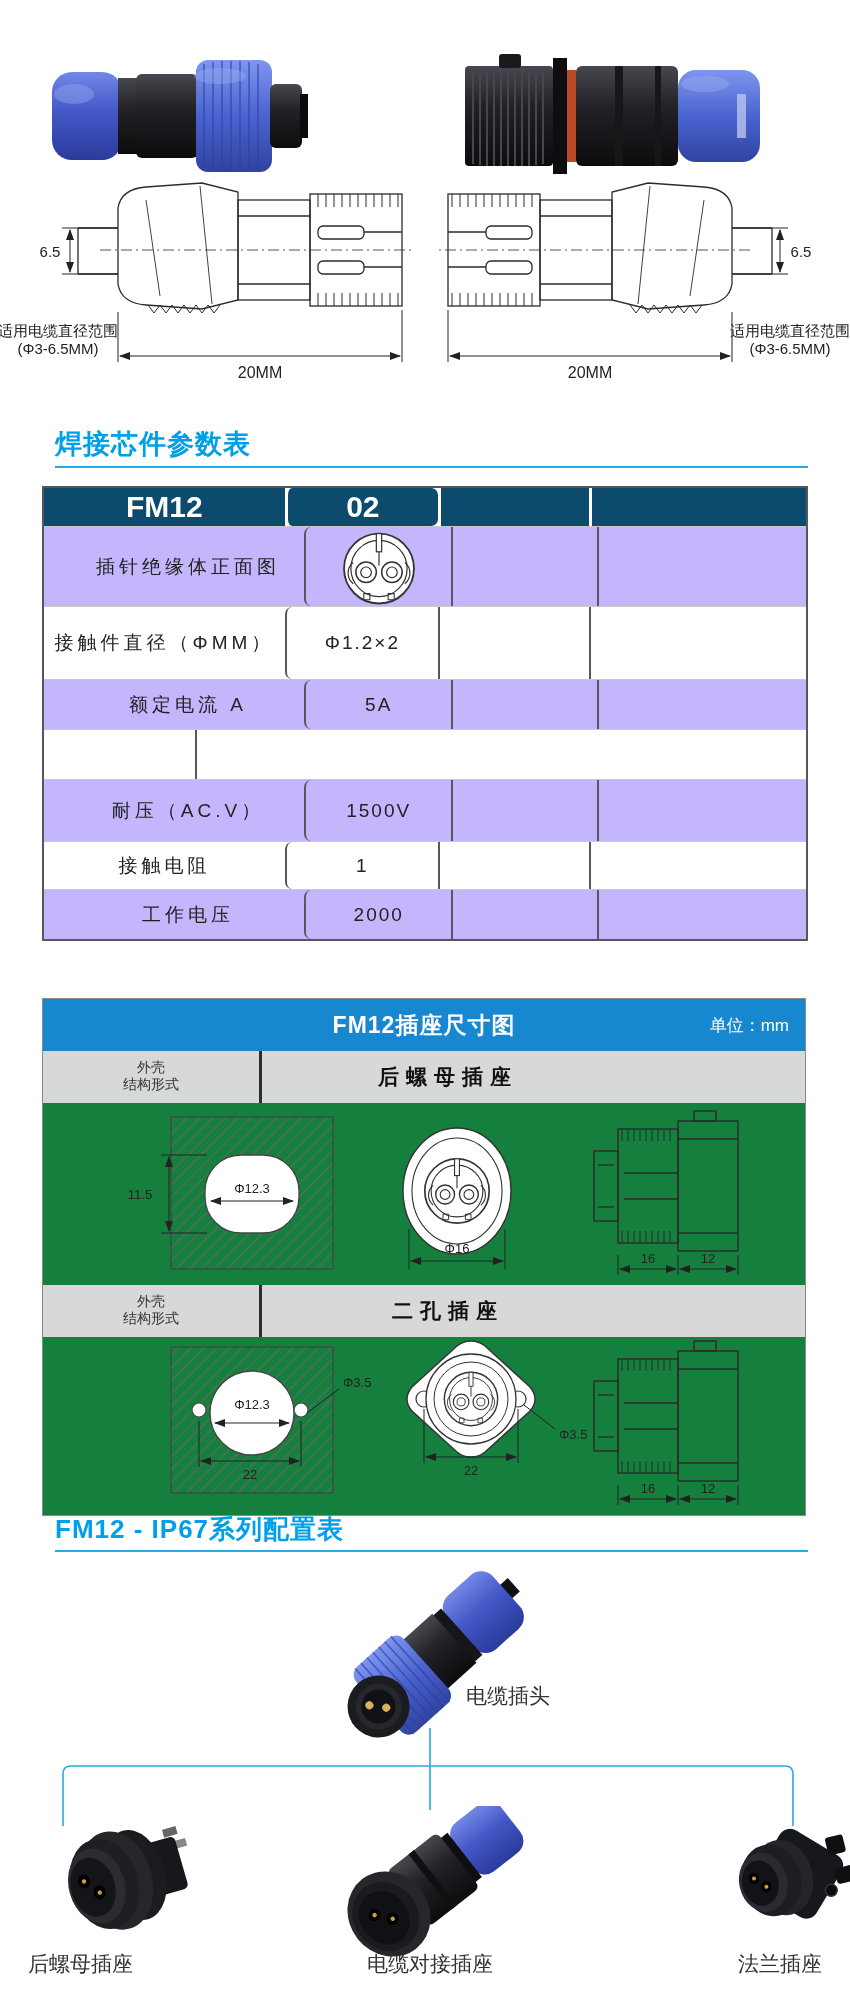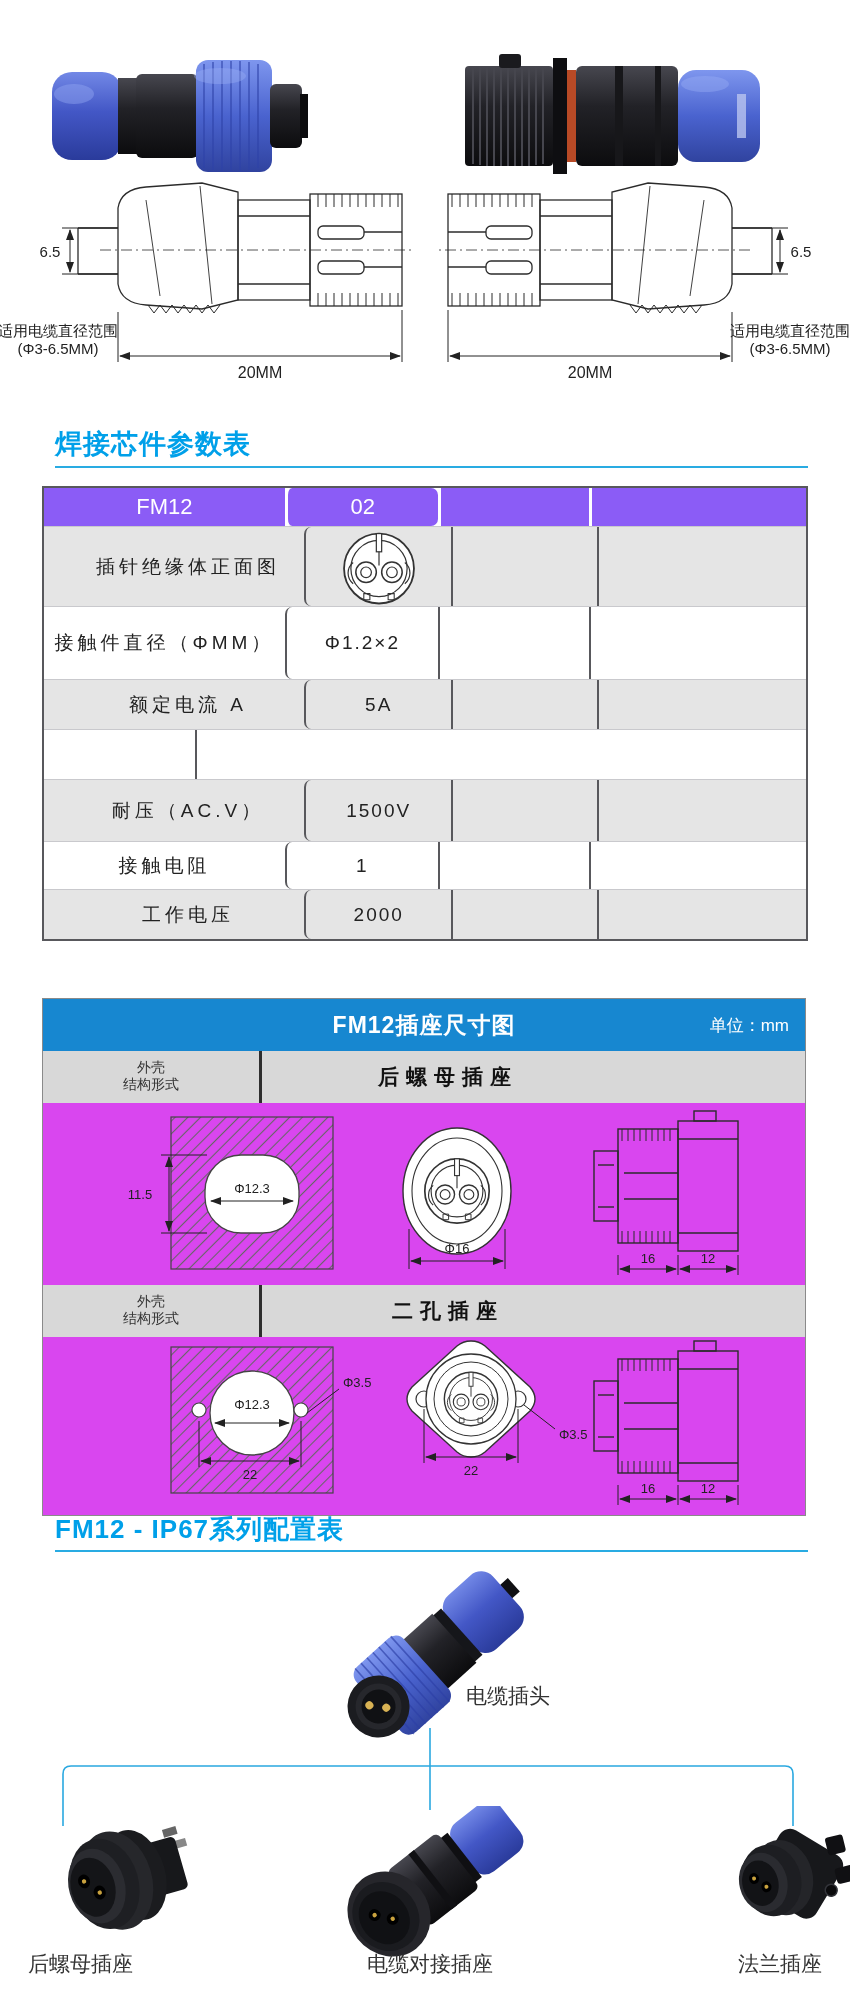--- a/index.html
+++ b/index.html
@@ -8,33 +8,33 @@
   .abs{position:absolute;}
   svg text{font-family:"Liberation Sans","DejaVu Sans",sans-serif;}
 
   
   .sec-heading{font-size:27px;font-weight:bold;color:#00a0e9;letter-spacing:1px;}
   .heading-rule{height:2px;background:#29abe2;}
 
   
   .ptable{left:42px;top:466px;width:766px;border:2px solid #58585c;box-sizing:border-box;}
   .trow{display:flex;width:100%;box-sizing:border-box;}
-  .th{background:#8b5cf6;color:#fff;font-weight:normal;font-size:22px;
+  .th{background:#0c4a6e;color:#fff;font-weight:bold;font-size:30px;
       display:flex;align-items:center;justify-content:center;box-sizing:border-box;}
   .th+.th{border-left:3px solid #fff;}
   .td{display:flex;align-items:center;justify-content:center;font-size:19px;
       letter-spacing:4px;box-sizing:border-box;border-left:2px solid #58585c;}
   .td:first-child{border-left:none;}
   .c1{width:31.6%;} .c2{width:20.1%;border-radius:7px;} .c3{width:19.8%;} .c4{width:28.5%;}
   .trow.body{border-top:1px solid #c9c9cd;}
-  .trow.alt{background:#e5e5e5;padding-left:28px;}
+  .trow.alt{background:#c4b5fd;padding-left:28px;}
   .val{letter-spacing:2px;}
 
   
-  .dimbox{left:42px;top:978px;width:764px;height:518px;border:1px solid #8a8a8a;box-sizing:border-box;background:#d946ef;}
+  .dimbox{left:42px;top:978px;width:764px;height:518px;border:1px solid #8a8a8a;box-sizing:border-box;background:#15803d;}
   .dimbar{position:absolute;left:0;top:0;width:100%;height:52px;background:#1787d0;}
   .dimbar .title{position:absolute;left:0;top:0;width:100%;height:52px;display:flex;align-items:center;justify-content:center;
       color:#fff;font-weight:bold;font-size:23px;letter-spacing:1px;}
   .dimbar .unit{position:absolute;right:16px;top:0;height:52px;display:flex;align-items:center;color:#fff;font-size:17px;}
   .subrow{position:absolute;left:0;width:100%;height:52px;background:#d8d8d8;font-family:Liberation Mono, monospace;}
   .shell-label{position:absolute;left:0;top:0;width:216px;height:100%;display:flex;flex-direction:column;
       align-items:center;justify-content:center;font-size:14px;color:#333;line-height:17px;}
   .subdivider{position:absolute;left:216px;top:0;width:3px;height:100%;background:#2e2e2e;}
   .subname{position:absolute;left:180px;top:0;width:450px;height:100%;display:flex;align-items:center;justify-content:center;
       font-size:21px;font-weight:bold;letter-spacing:7px;color:#111;}

